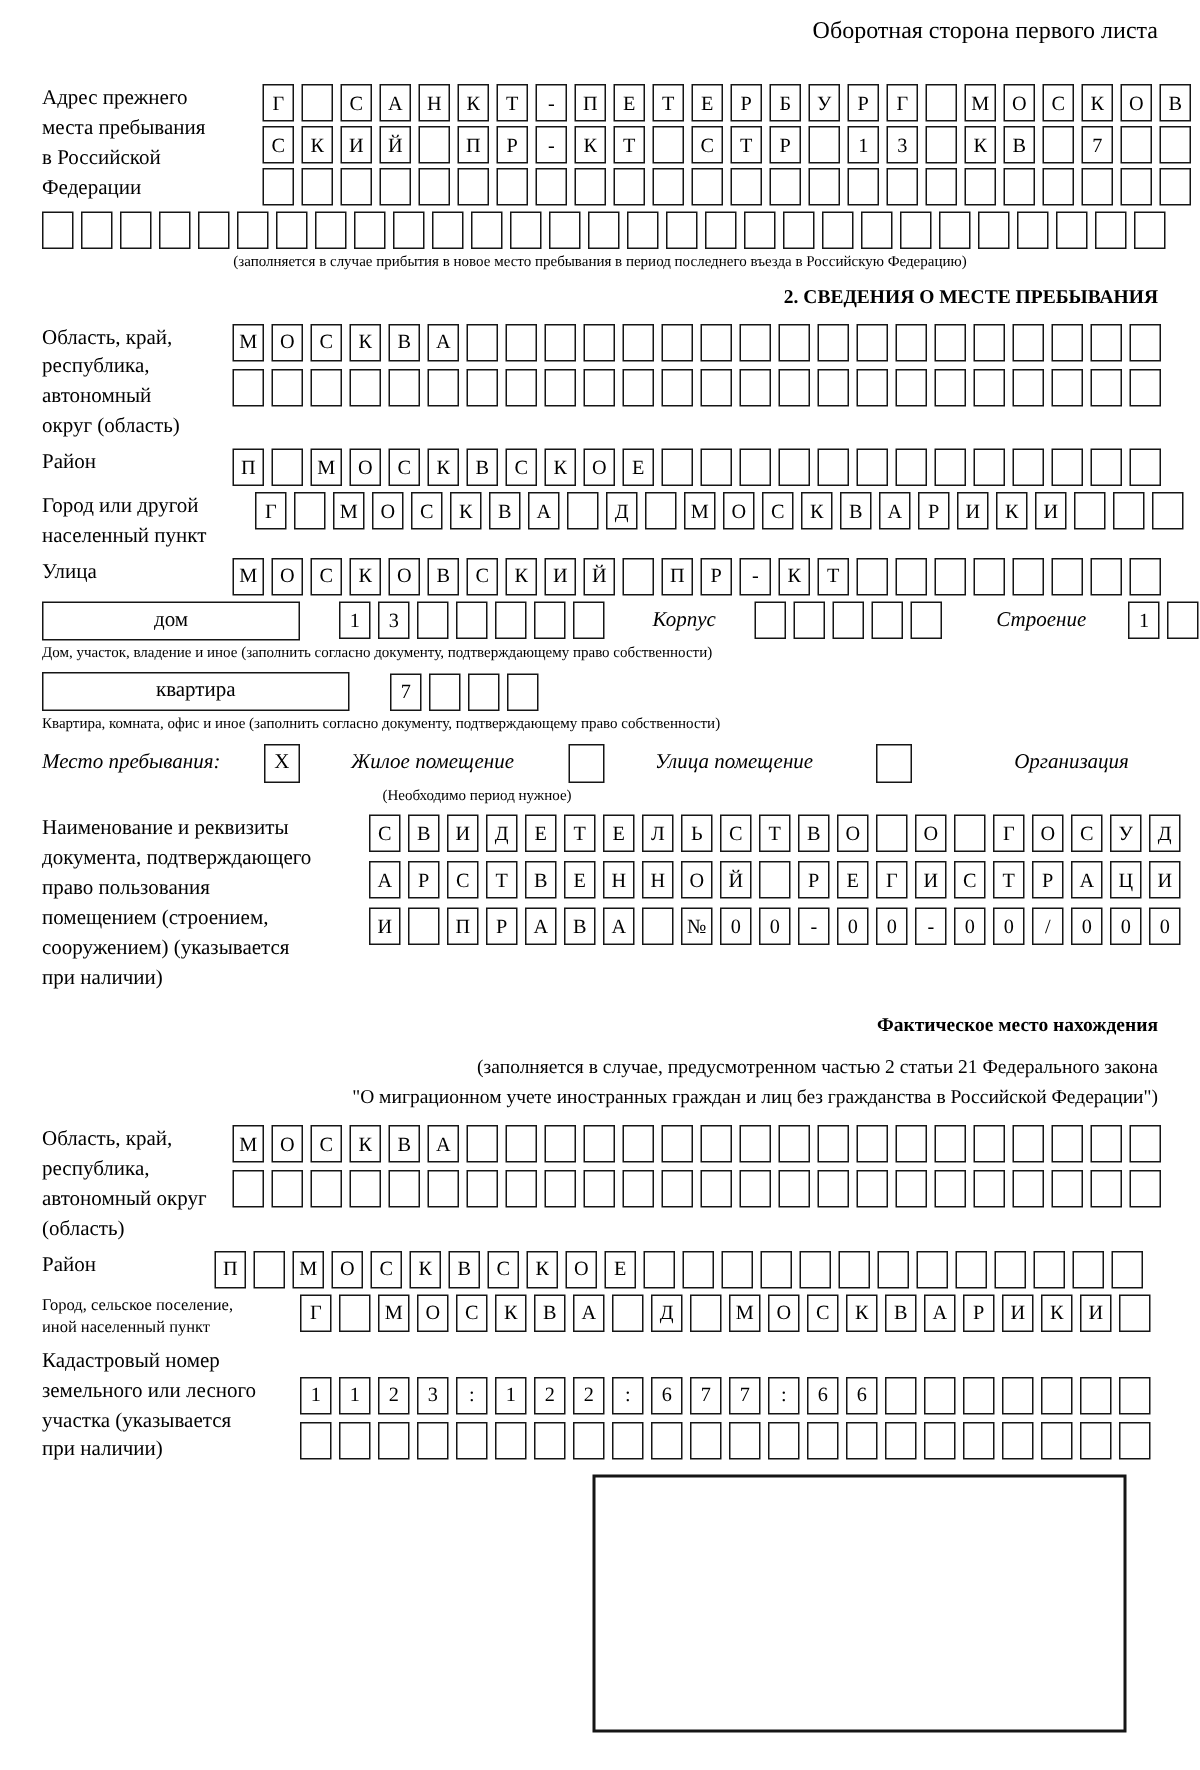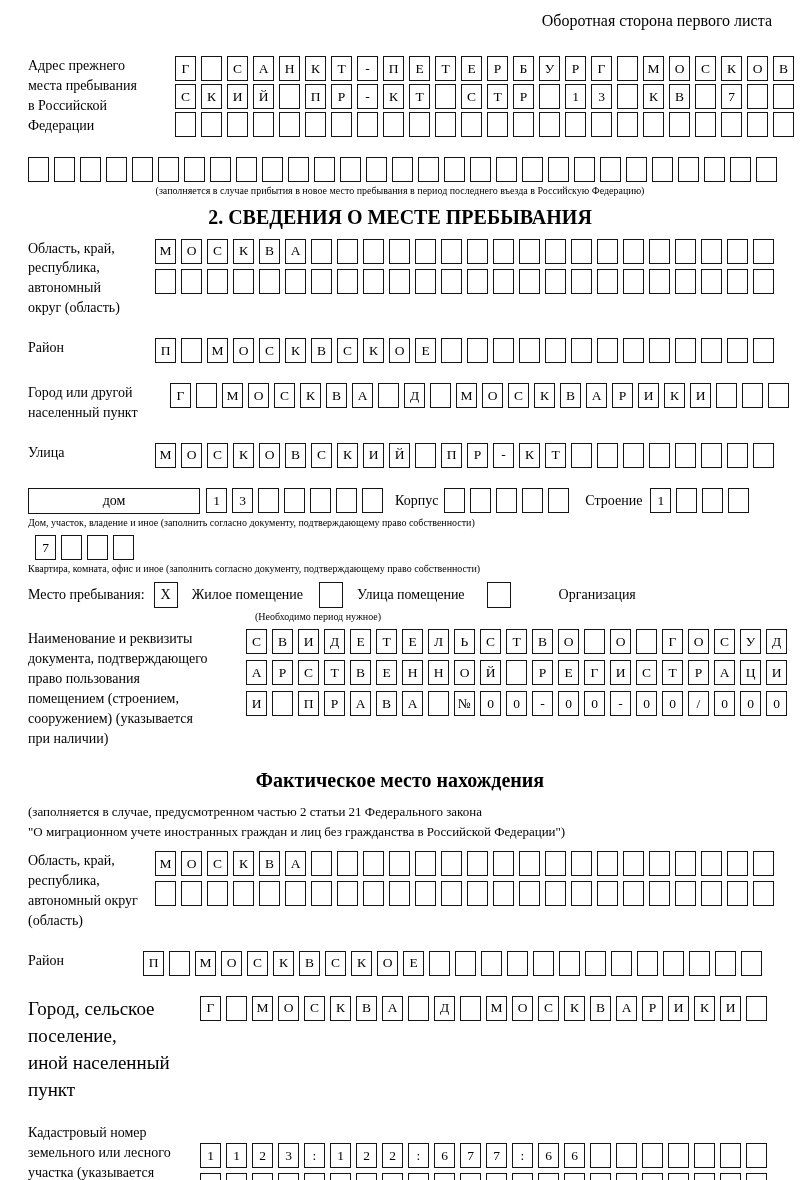--- a/index.html
+++ b/index.html
@@ -1,36 +1,36 @@
 <!DOCTYPE html>
 <html><head>
 <meta charset="utf-8">
 <style>
   html,body{margin:0;padding:0;background:#fff;}
   body{width:800px;height:1180px;overflow:hidden;color:#000;
        font-family:"Liberation Serif", serif;}
   .page{padding:12px 28px 0 28px;box-sizing:border-box;}
   .hdr-note{text-align:right;font-size:16px;margin-bottom:26px;}
   .ml{white-space:pre-line;}
-  .field-row{display:flex;align-items:flex-start;margin-bottom:20px;}
-  .lbl{font-size:14px;line-height:1.38;}
+  .field-row{display:flex;align-items:flex-start;margin-bottom:4px;}
+  .lbl{font-size:14px;line-height:1.38;font-style:italic;}
   .label-col{flex:none;font-size:14px;line-height:1.42;}
   .cells-col{display:flex;flex-direction:column;row-gap:3px;}
   .cell-row{display:flex;column-gap:5px;}
   .cell{width:21px;height:25px;border:1.8px solid #151515;box-sizing:border-box;
         display:flex;align-items:center;justify-content:center;
         font-size:13.5px;flex:none;background:#fff;}
   .checkbox{width:24px;height:26px;font-size:14px;}
   .caption{font-size:10px;text-align:center;margin:2px 0 6px 0;line-height:1.35;}
-  .sec-title{font-size:20px;font-weight:bold;text-align:center;margin:8px 0 10px 0;}
+  .sec-title{font-size:13px;font-weight:bold;text-align:right;margin:8px 0 10px 0;}
   .widebox{border:1.8px solid #151515;height:26px;box-sizing:border-box;
            display:flex;align-items:center;justify-content:center;font-size:14px;flex:none;}
-  .house-row,.apt-row,.stay-row{display:flex;align-items:center;margin-bottom:2px;}
+  .house-row,.apt-row,.stay-row{display:flex;align-items:center;margin-bottom:2px;gap:20px;}
   .stamp-box{border:2px solid #151515;width:356px;height:172px;margin-left:367px;box-sizing:border-box;}
-  .notes2{font-size:13px;text-align:left;line-height:1.6;margin-bottom:8px;}
+  .notes2{font-size:13px;text-align:right;line-height:1.6;margin-bottom:8px;}
 </style>
 </head>
 <body>
 
 <div class="page">
 
   <div class="hdr-note">Оборотная сторона первого листа</div>
 
   <div class="field-row">
     <div class="label-col ml" style="width:147px">Адрес прежнего
@@ -328,20 +328,21 @@
     <div class="cell-row">
         <span class="cell">1</span>
         <span class="cell"></span>
         <span class="cell"></span>
         <span class="cell"></span>
       </div>
   </div>
   <div class="caption" style="text-align:left">Дом, участок, владение и иное (заполнить согласно документу, подтверждающему право собственности)</div>
 
   <div class="apt-row">
+    <div class="widebox" style="width:205px">квартира</div>
     <div class="cell-row" style="margin-left:7px">
         <span class="cell">7</span>
         <span class="cell"></span>
         <span class="cell"></span>
         <span class="cell"></span>
       </div>
   </div>
   <div class="caption" style="text-align:left">Квартира, комната, офис и иное (заполнить согласно документу, подтверждающему право собственности)</div>
 
   <div class="stay-row">
@@ -524,21 +525,21 @@
         <span class="cell"></span>
         <span class="cell"></span>
         <span class="cell"></span>
         <span class="cell"></span>
         <span class="cell"></span>
         <span class="cell"></span>
       </div>
   </div>
 
   <div class="field-row">
-    <div class="label-col ml" style="width:172px;font-size:19px">Город, сельское поселение,
+    <div class="label-col ml" style="width:172px;font-size:11px">Город, сельское поселение,
 иной населенный пункт</div>
     <div class="cell-row">
         <span class="cell">Г</span>
         <span class="cell"></span>
         <span class="cell">М</span>
         <span class="cell">О</span>
         <span class="cell">С</span>
         <span class="cell">К</span>
         <span class="cell">В</span>
         <span class="cell">А</span>

